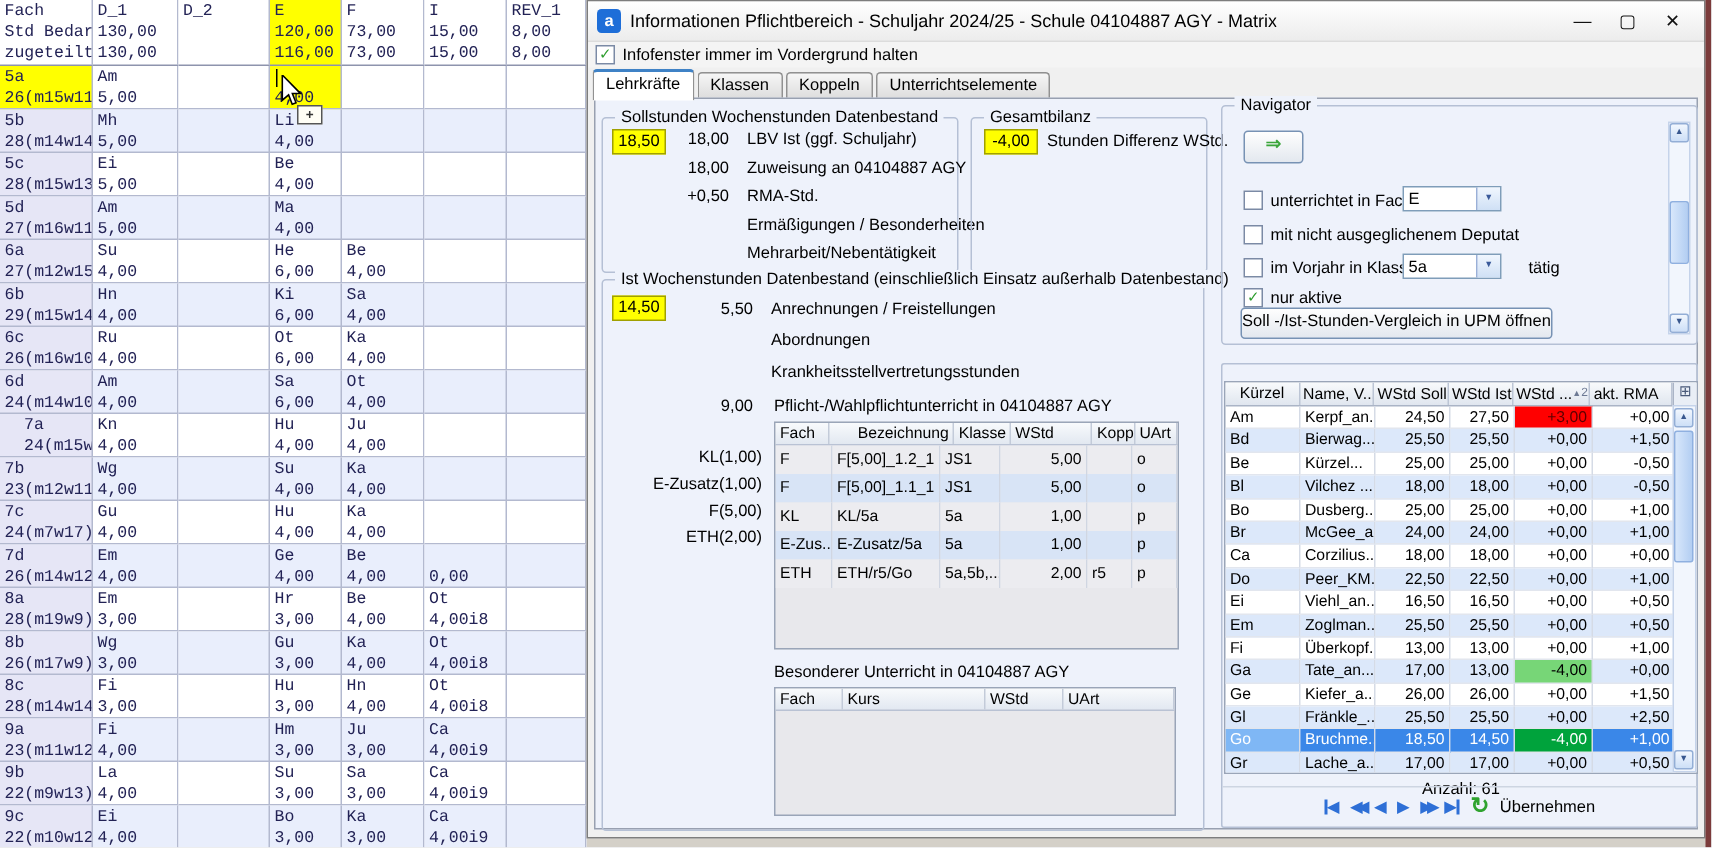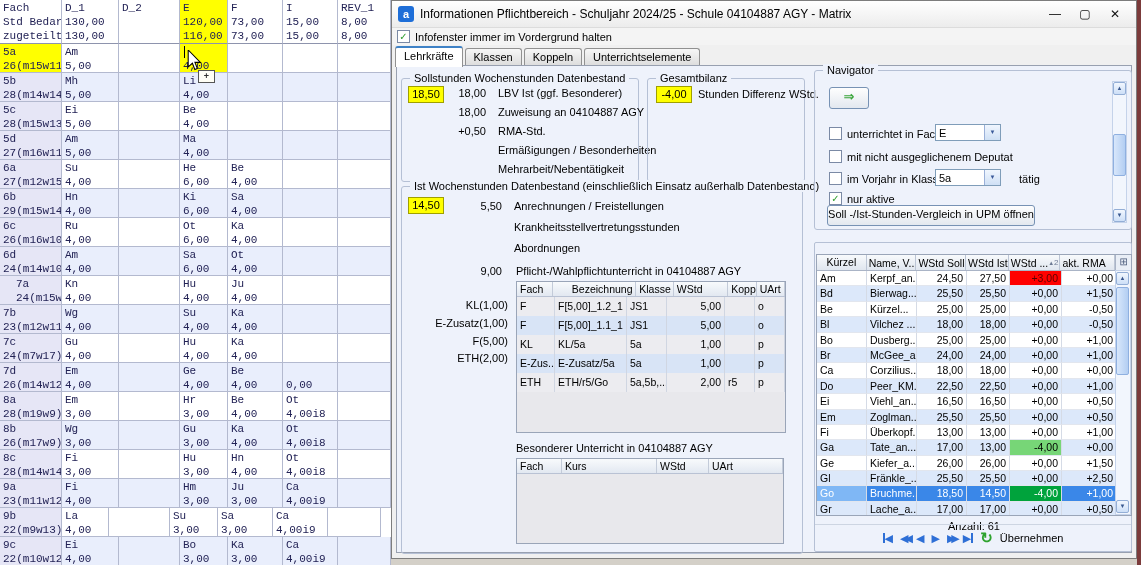--- a/index.html
+++ b/index.html
@@ -499,21 +499,21 @@
             <div class="mline">Ca</div>
             <div class="mline">4,00i9</div>
           </div>
           <div class="mcell" style="width: 53px;"></div>
         </div>
         <div class="mrow">
           <div class="mcell mc0" style="width: 62px;">
             <div class="mline">9b</div>
             <div class="mline">22(m9w13)</div>
           </div>
-          <div class="mcell" style="width: 47px;">
+          <div class="mcell" style="width: 57px;">
             <div class="mline">La</div>
             <div class="mline">4,00</div>
           </div>
           <div class="mcell" style="width: 61px;"></div>
           <div class="mcell" style="width: 48px;">
             <div class="mline">Su</div>
             <div class="mline">3,00</div>
           </div>
           <div class="mcell" style="width: 55px;">
             <div class="mline">Sa</div>
@@ -581,21 +581,21 @@
       </div>
 
     <div id="content">
 
       <div class="groupbox" style="left:4px;top:12px;width:238px;height:104px;">
         <span class="grouplabel">Sollstunden Wochenstunden Datenbestand</span>
         <div class="ybox" style="left:6px;top:7px;">18,50</div>
         <div id="soll-rows" style="position:absolute;left:0;top:5px;right:2px;">
             <div class="vrow" style="height: 19px; line-height: 19px;">
               <span class="vval" style="width: 84px;">18,00</span>
-              <span class="vlab">LBV Ist (ggf. Besonderer)</span>
+              <span class="vlab">LBV Ist (ggf. Schuljahr)</span>
             </div>
             <div class="vrow" style="height: 19px; line-height: 19px;">
               <span class="vval" style="width: 84px;">18,00</span>
               <span class="vlab">Zuweisung an 04104887 AGY</span>
             </div>
             <div class="vrow" style="height: 19px; line-height: 19px;">
               <span class="vval" style="width: 84px;">+0,50</span>
               <span class="vlab">RMA-Std.</span>
             </div>
             <div class="vrow" style="height: 19px; line-height: 19px;">
@@ -618,25 +618,25 @@
       <div class="groupbox" style="left:4px;top:120px;width:402px;height:368px;">
         <span class="grouplabel">Ist Wochenstunden Datenbestand (einschließlich Einsatz außerhalb Datenbestand)</span>
         <div class="ybox" style="left:6px;top:10px;">14,50</div>
         <div id="ist-rows" style="position:absolute;left:0;top:9px;right:2px;">
             <div class="vrow" style="height: 21px; line-height: 21px;">
               <span class="vval" style="width: 100px;">5,50</span>
               <span class="vlab">Anrechnungen / Freistellungen</span>
             </div>
             <div class="vrow" style="height: 21px; line-height: 21px;">
               <span class="vval" style="width: 100px;"></span>
-              <span class="vlab">Krankheitsstellvertretungsstunden</span>
+              <span class="vlab">Abordnungen</span>
             </div>
             <div class="vrow" style="height: 21px; line-height: 21px;">
               <span class="vval" style="width: 100px;"></span>
-              <span class="vlab">Abordnungen</span>
+              <span class="vlab">Krankheitsstellvertretungsstunden</span>
             </div>
           </div>
         <div class="vrow" style="position:absolute;left:0;top:76px;right:2px;height:16px;line-height:16px;">
           <span class="vval" style="width:100px;">9,00</span>
           <span class="vlab" style="margin-left:14px;">Pflicht-/Wahlpflichtunterricht in 04104887 AGY</span>
         </div>
         <div id="side-labels">
             <div class="sidelab" style="top: 112px;">KL(1,00)</div>
             <div class="sidelab" style="top: 130px;">E-Zusatz(1,00)</div>
             <div class="sidelab" style="top: 148px;">F(5,00)</div>

